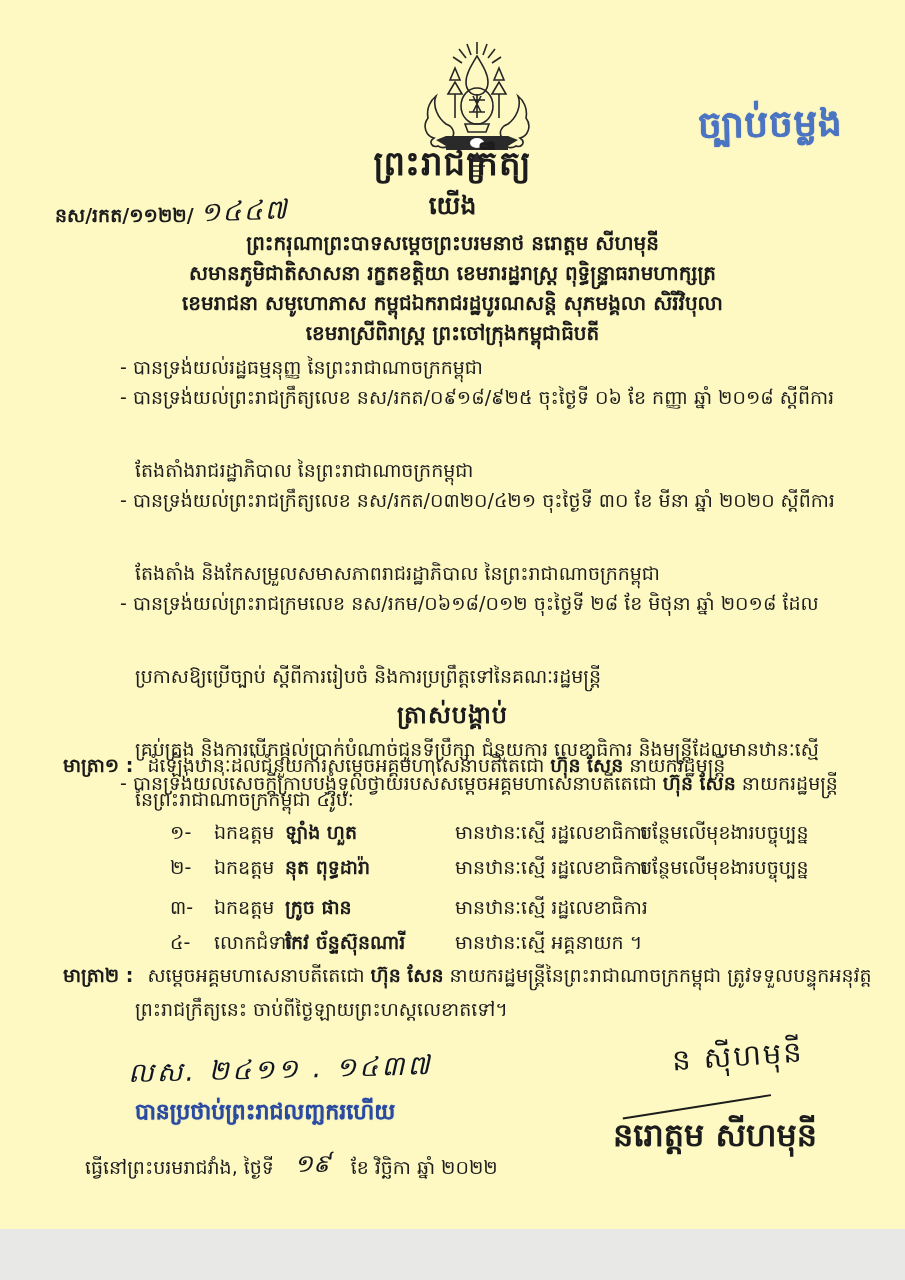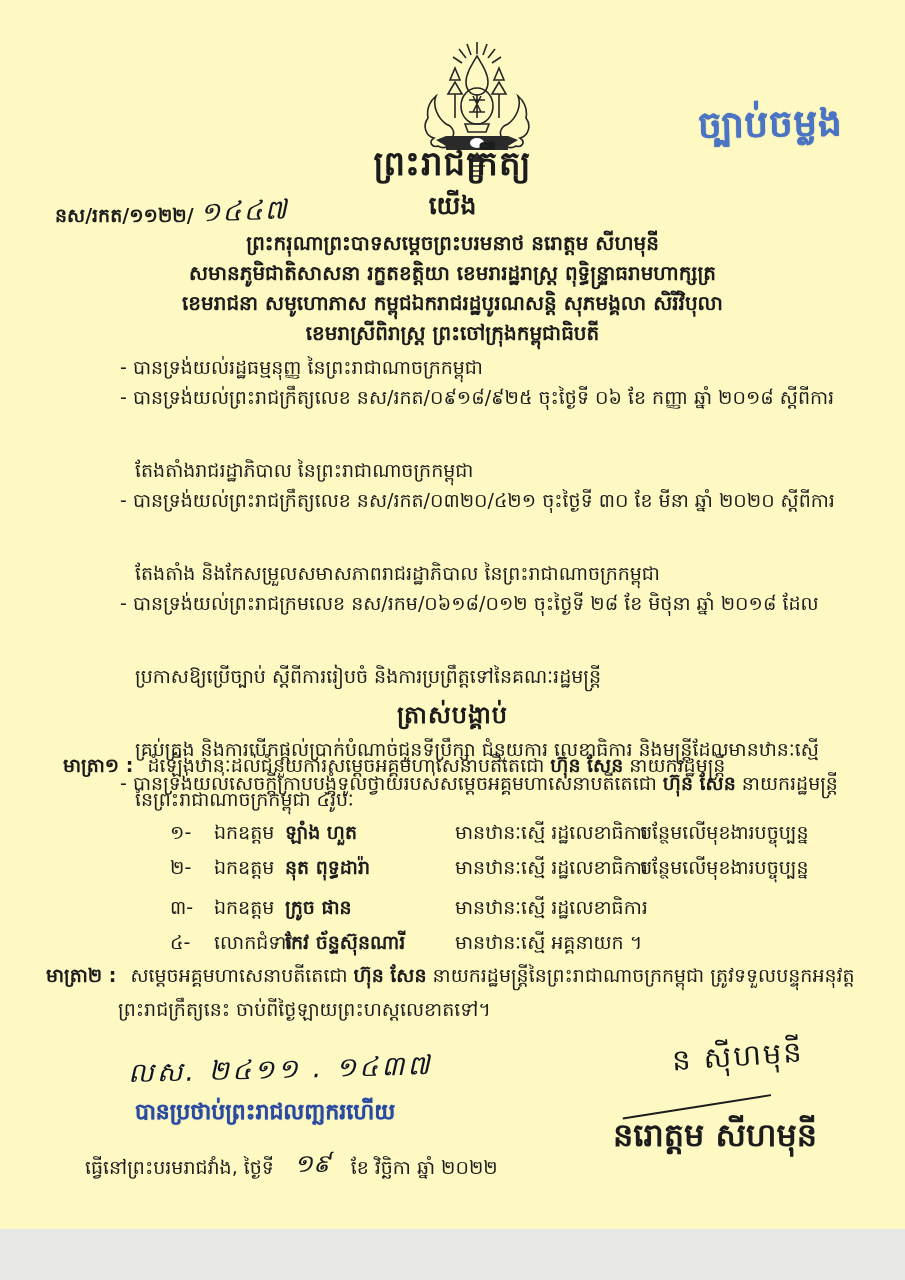--- a/index.html
+++ b/index.html
@@ -48,21 +48,21 @@
   .preamble .cont{margin-left:15px;margin-top:43px;}
   .preamble .gap{margin-top:4px;}
   b.person{font-weight:bold;margin-top:7px;}
 
   .order-heading{top:700px;font-size:24px;font-weight:bold;letter-spacing:1px;}
 
   .article{font-size:19px;line-height:34px;}
   .article .lbl{font-weight:bold;margin-right:14px;}
   .article .l2{margin-left:72px;white-space:nowrap;}
   .article1{left:63px;top:748px;width:840px;}
-  .article2{left:46px;top:958px;width:842px;}
+  .article2{left:63px;top:958px;width:842px;}
   .article .l1{white-space:nowrap;}
 
   .appointees{left:0;top:812px;width:905px;font-size:19px;}
   .arow{position:absolute;left:0;width:905px;height:30px;white-space:nowrap;}
   .arow .a-no{position:absolute;left:170px;}
   .arow .a-title{position:absolute;left:202px;margin-left:12px;}
   .arow .a-name{position:absolute;left:285px;font-weight:bold;}
   .arow .a-rank{position:absolute;left:455px;}
   .arow .a-note{position:absolute;left:640px;text-align:center;}
   .r0{top:8px;} .r1{top:43px;} .r2{top:83px;} .r3{top:118px;}

